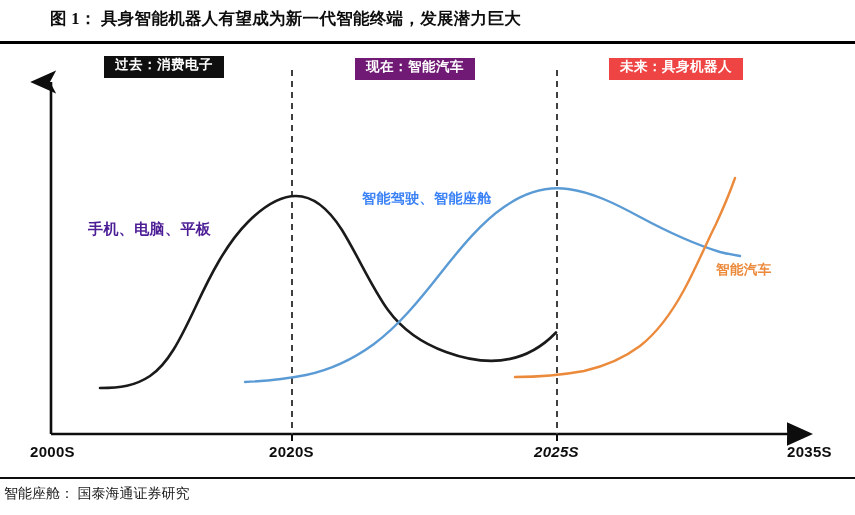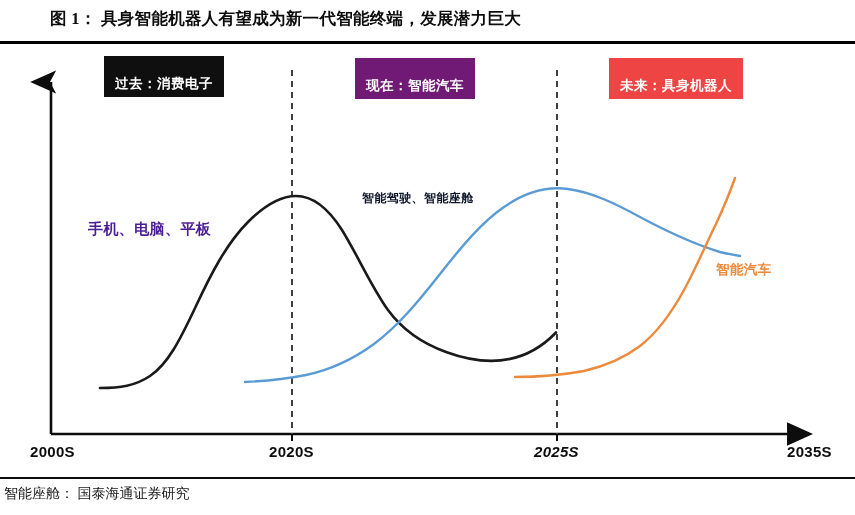--- a/index.html
+++ b/index.html
@@ -50,21 +50,21 @@
     display: block;
   }
 
   
   .legend-badge {
     position: absolute;
     font-family: "Liberation Sans", sans-serif;
     font-size: 13.5px;
     font-weight: bold;
     color: #ffffff;
-    padding: 20px 11px 4px 11px;
+    padding: 1px 11px 4px 11px;
     white-space: nowrap;
     letter-spacing: 0.5px;
     line-height: 1.25;
   }
   .legend-past    { left: 104px; top: 56px; background: #0f0f0f; }
   .legend-now     { left: 355px; top: 58px; background: #701a75; }
   .legend-future  { left: 609px; top: 58px; background: #ef4444; }
 
   
   .curve-label {
@@ -74,22 +74,22 @@
     white-space: nowrap;
     letter-spacing: 0.4px;
   }
   .label-phone {
     left: 88px; top: 220px;
     font-size: 15px;
     color: #4c1d95;
   }
   .label-auto {
     left: 362px; top: 190px;
-    font-size: 12px;
-    color: #0f172a;
+    font-size: 14px;
+    color: #3b82f6;
   }
   .label-robot {
     left: 716px; top: 261px;
     font-size: 13.5px;
     color: #ec8a3c;
   }
 
   
   .xtick {
     position: absolute;

